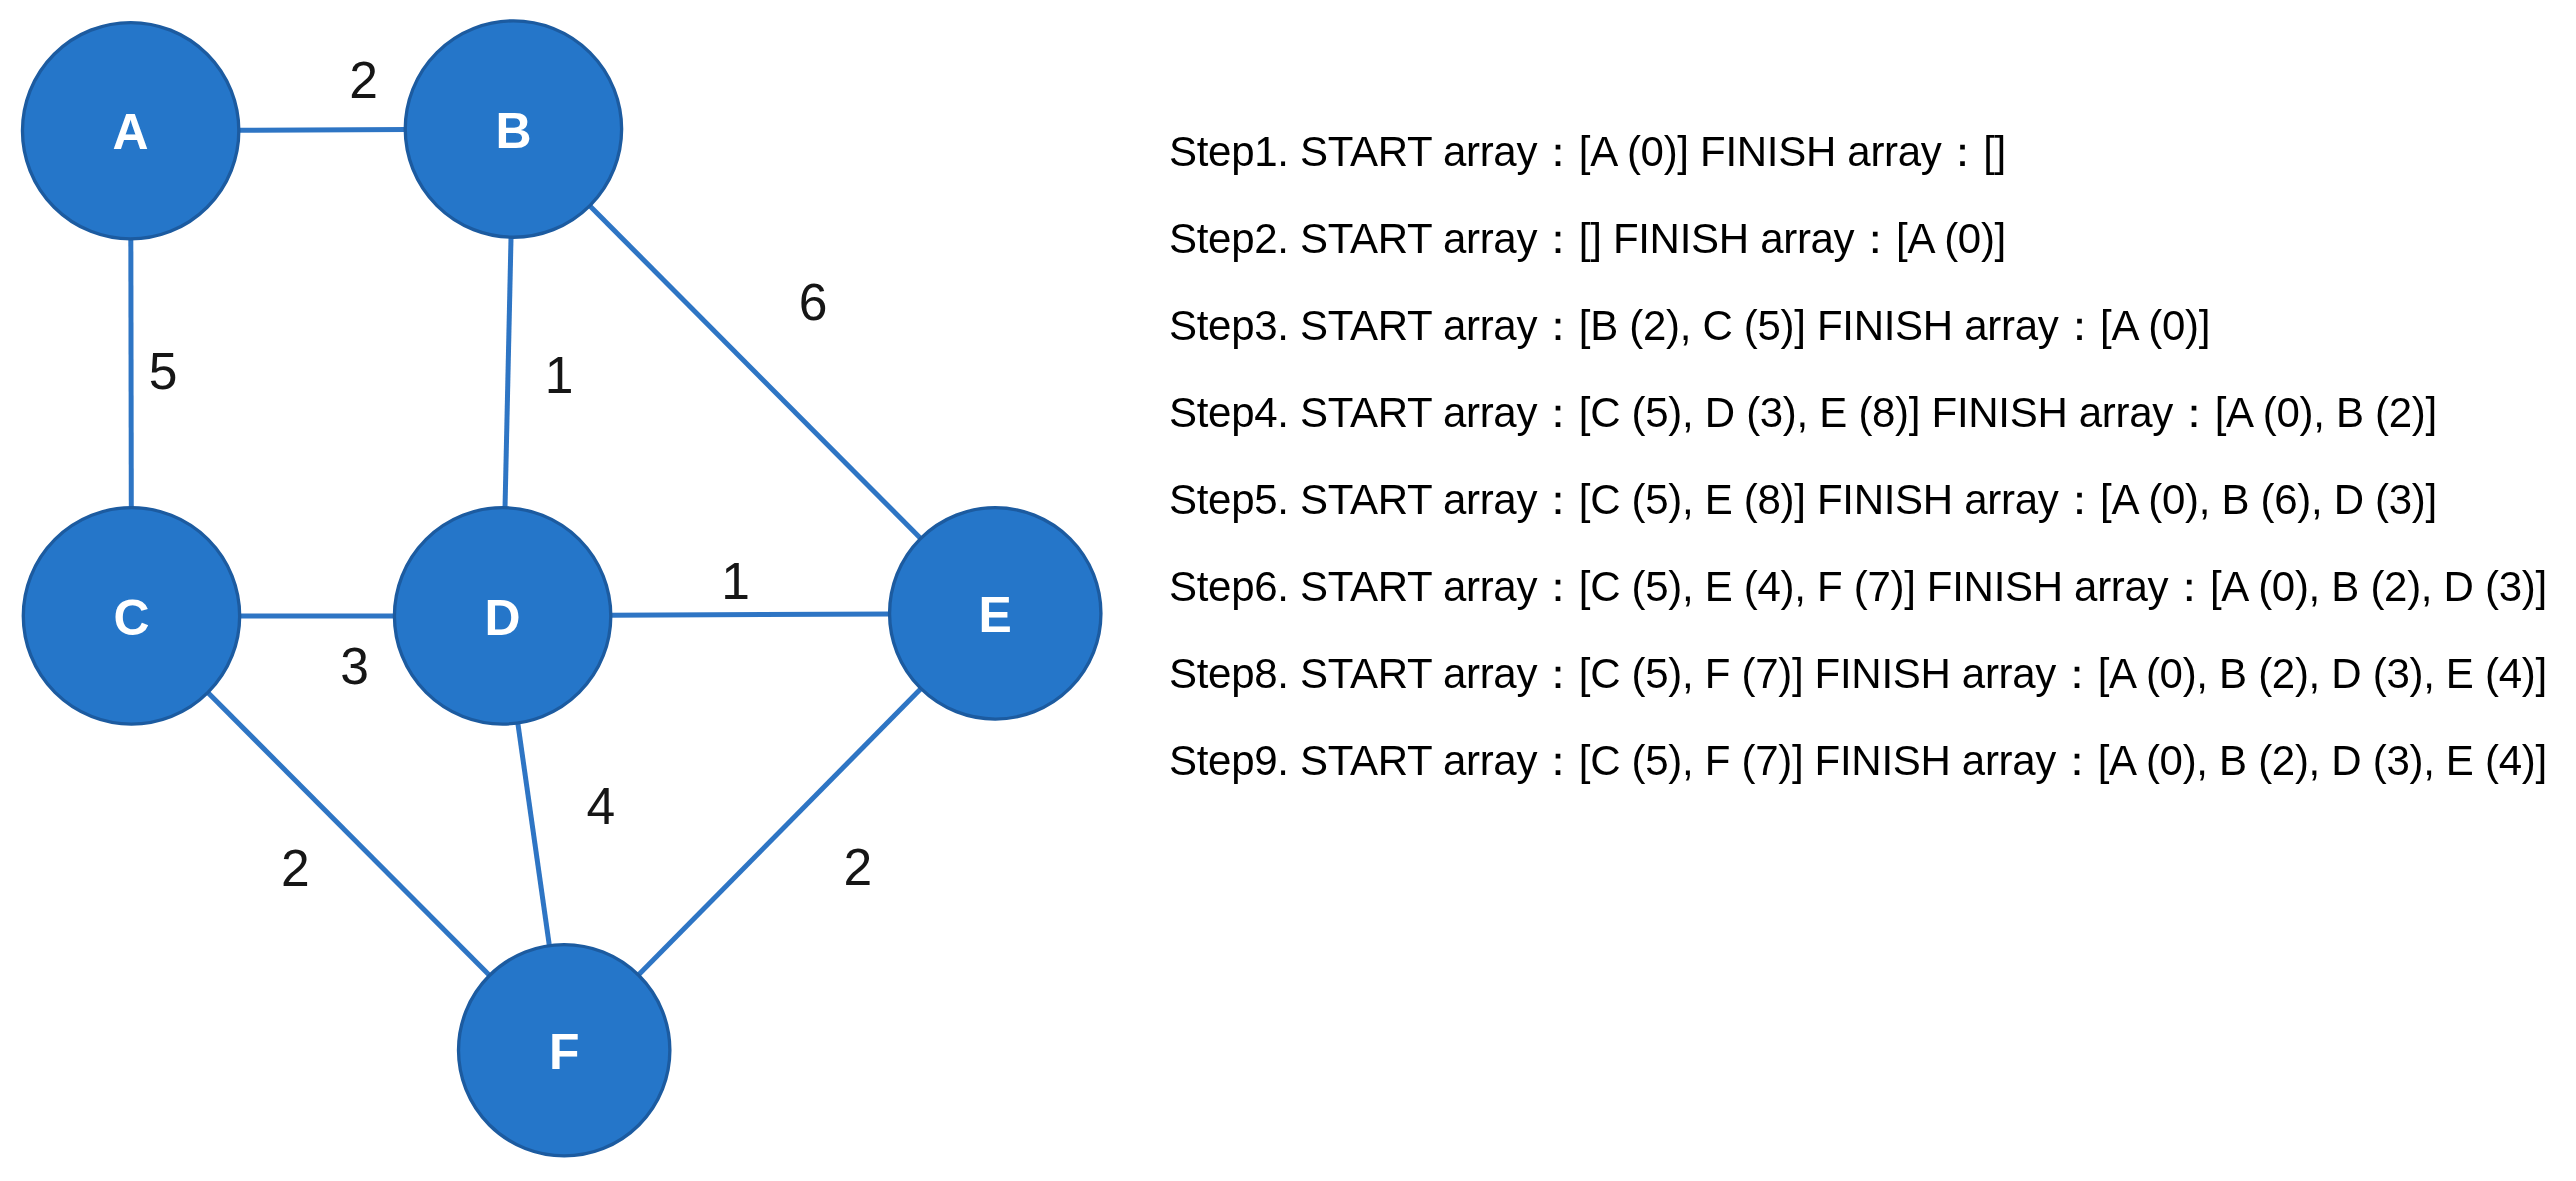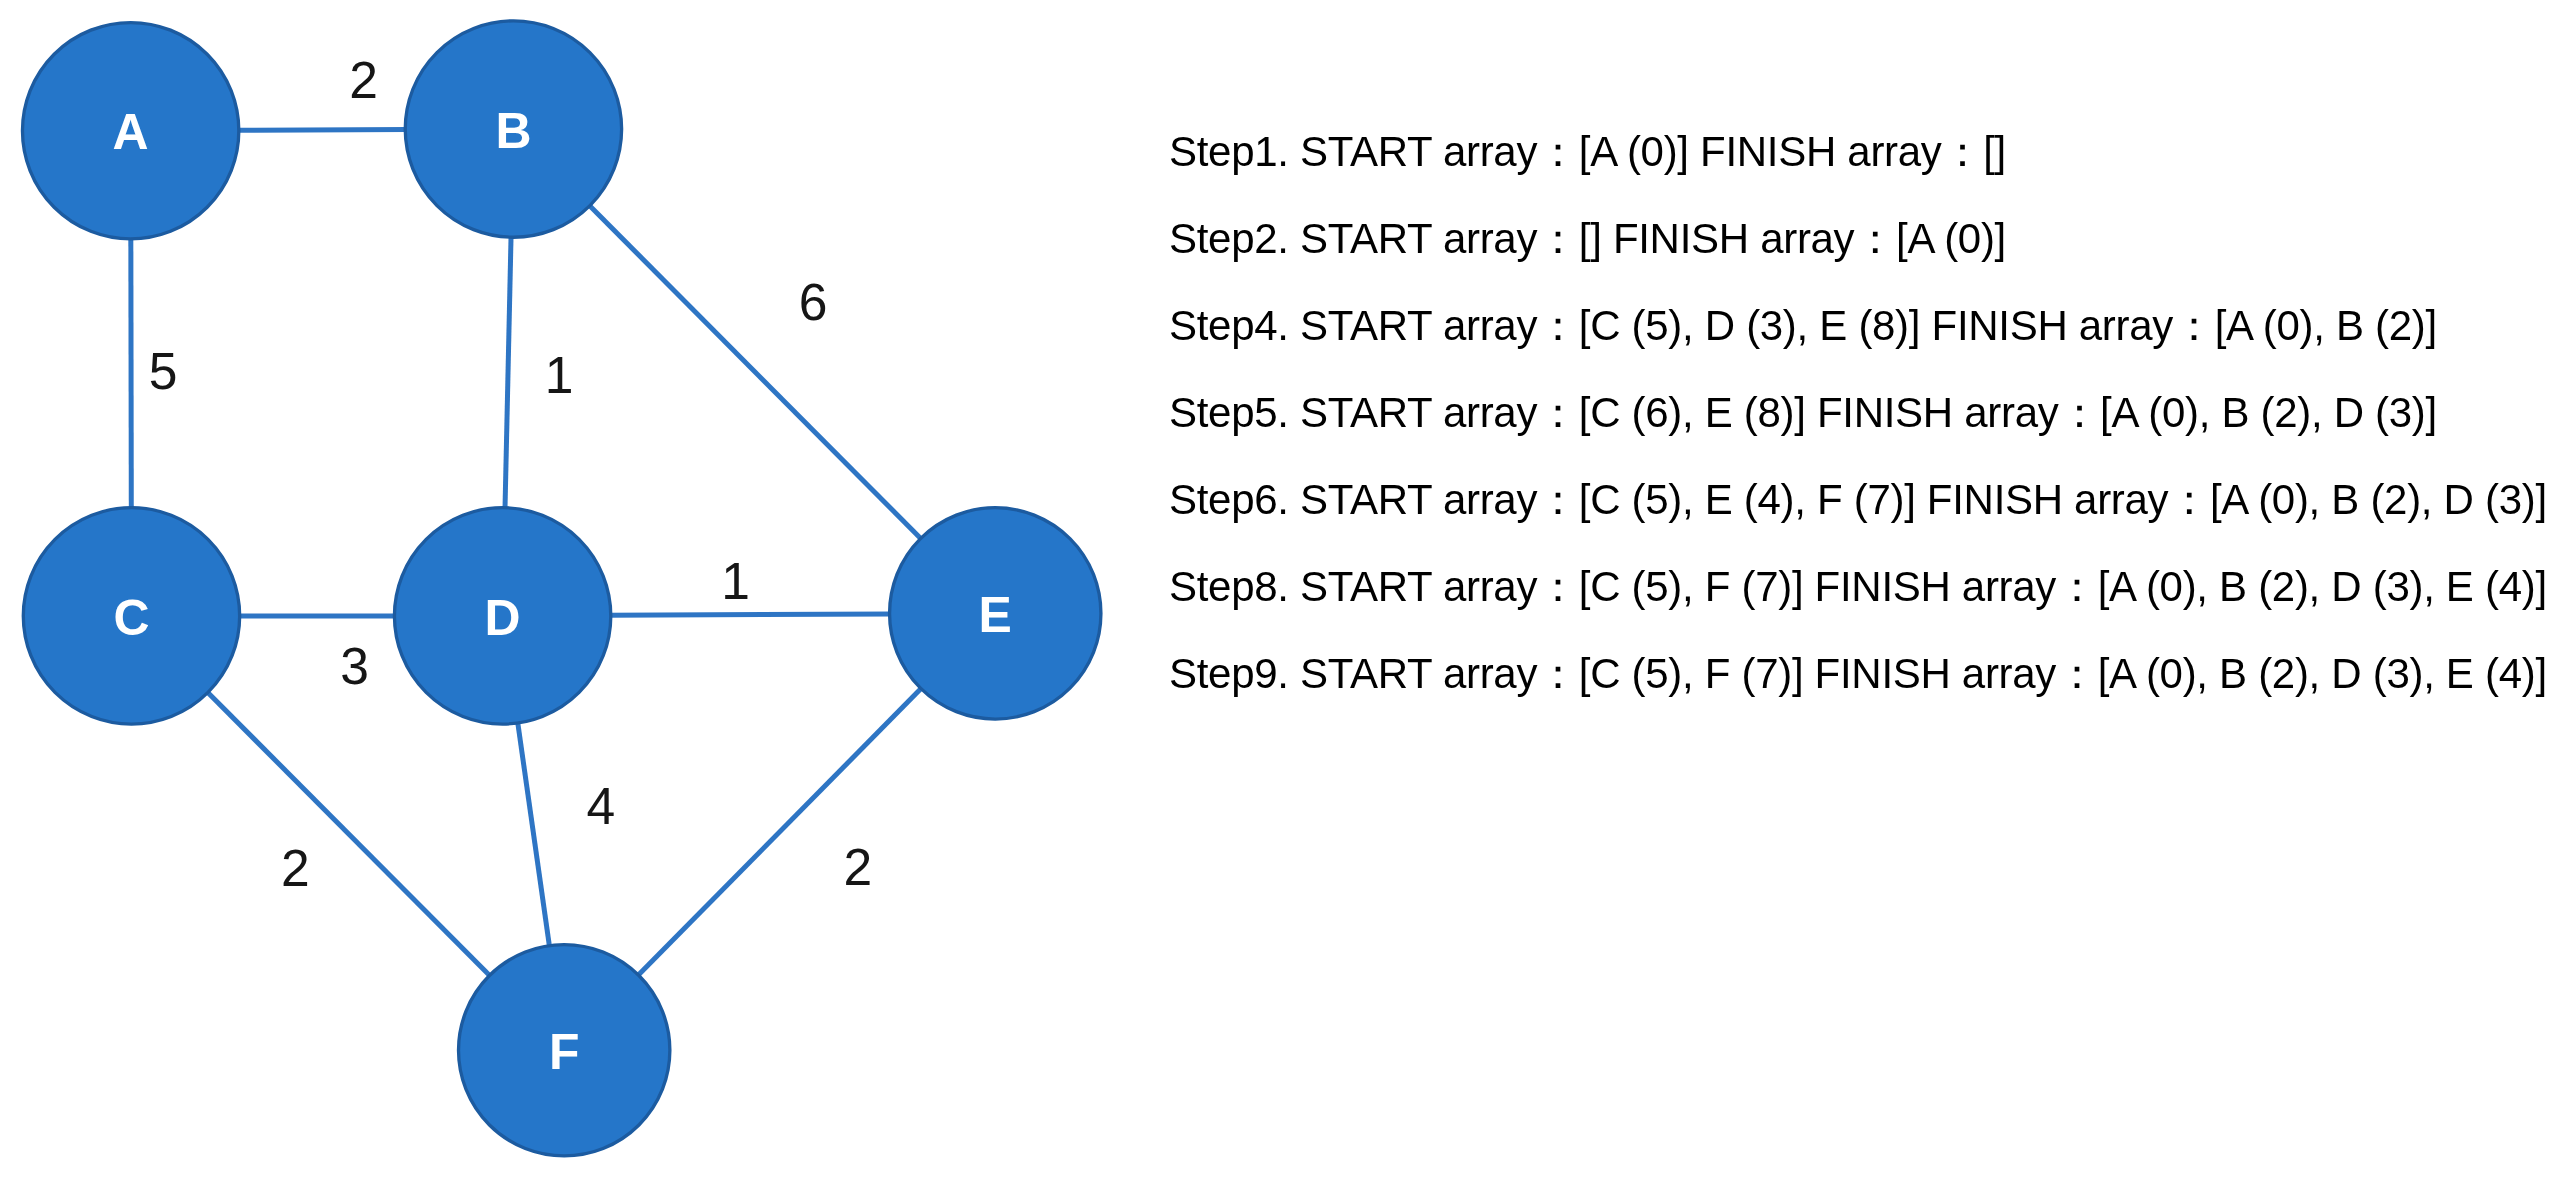--- a/index.html
+++ b/index.html
@@ -140,22 +140,23 @@
           <text class="edge-weight" x="722" y="968">4</text>
           <text class="edge-weight" x="1031" y="1042">2</text>
         </g>
     </svg>
   </div>
 
   <div id="steps-panel">
     <div id="steps-list">
         <div class="step-line">Step1. START  array：[A (0)] FINISH array：[]</div>
         <div class="step-line">Step2. START array：[] FINISH array：[A (0)]</div>
+        <div class="step-line">Step3. START array：[B (2), C (5)] FINISH array：[A (0)]</div>
         <div class="step-line">Step4. START array：[C (5), D (3), E (8)] FINISH array：[A (0), B (2)]</div>
-        <div class="step-line">Step5. START array：[C (6), E (8)] FINISH array：[A (0), B (2), D (3)]</div>
+        <div class="step-line">Step5. START array：[C (5), E (8)] FINISH array：[A (0), B (6), D (3)]</div>
         <div class="step-line">Step6. START array：[C (5), E (4), F (7)] FINISH array：[A (0), B (2), D (3)]</div>
         <div class="step-line">Step8. START array：[C (5), F (7)] FINISH array：[A (0), B (2), D (3), E (4)]</div>
         <div class="step-line">Step9. START array：[C (5), F (7)] FINISH array：[A (0), B (2), D (3), E (4)]</div>
       </div>
   </div>
 
 </div>
 
 
 </body></html>

